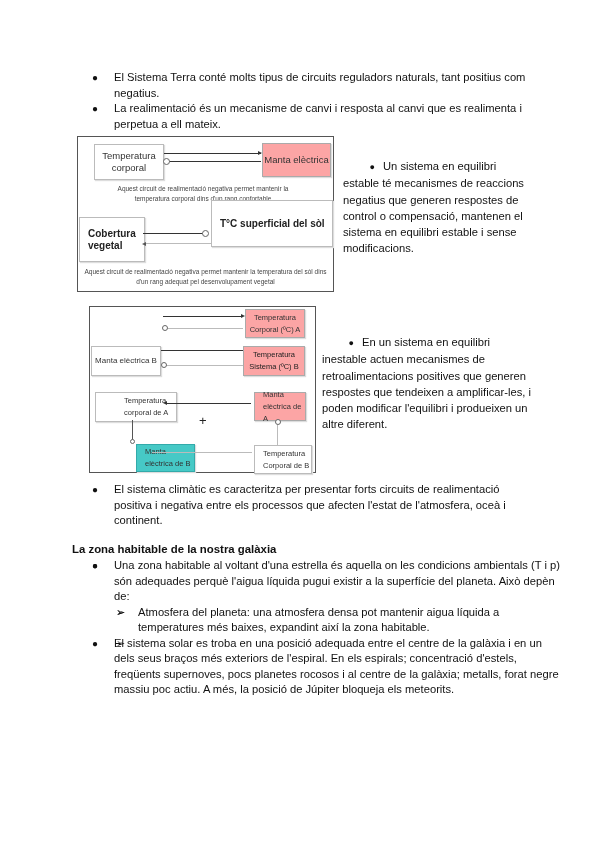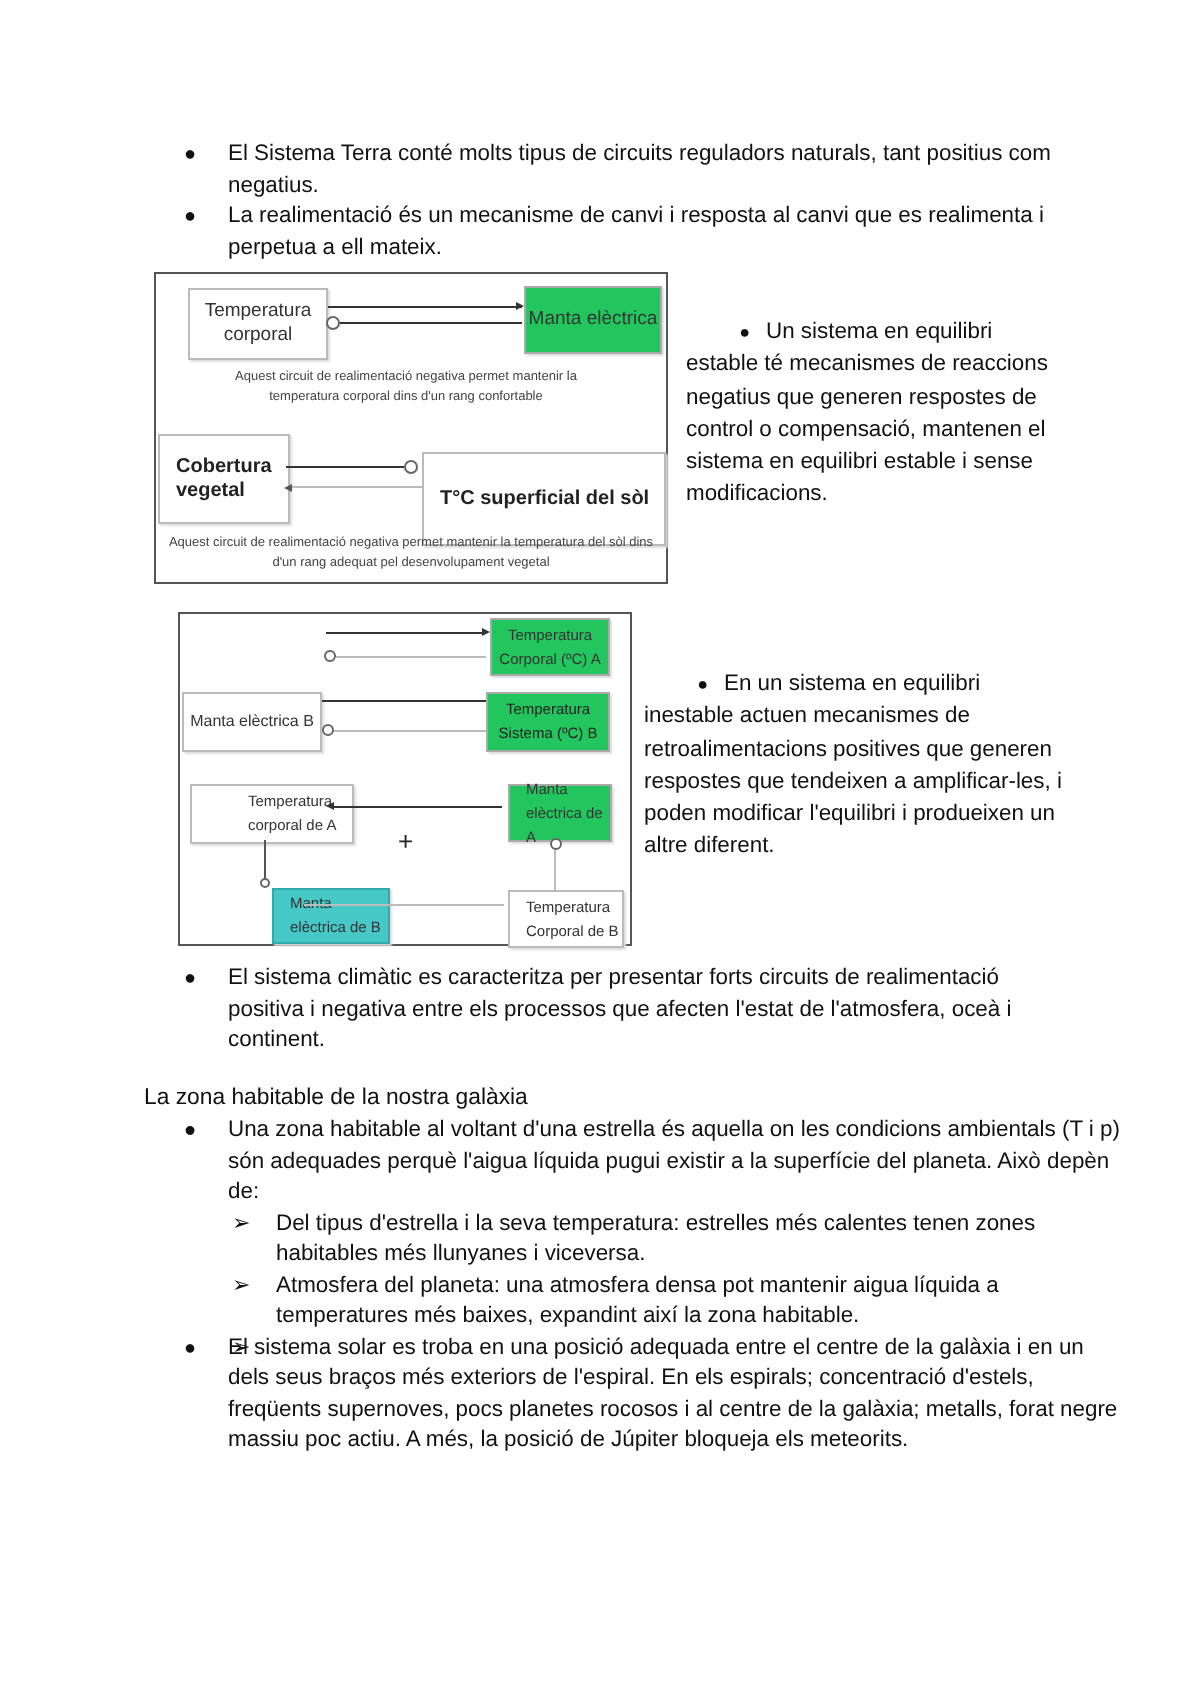--- a/index.html
+++ b/index.html
@@ -4,28 +4,28 @@
 <style>
   html, body { margin: 0; padding: 0; background: #ffffff; }
   body { width: 600px; height: 848px; position: relative; overflow: hidden;
          font-family: "Liberation Sans", sans-serif; color: #111; font-size: 11.2px; }
   .abs { position: absolute; }
   ul.blist { list-style: none; margin: 0; padding: 0; }
   .bitem { position: relative; padding-left: 28px; line-height: 15.5px; }
   .bitem .bullet { position: absolute; left: 6px; top: 0; font-size: 10px; }
   .sub { position: relative; padding-left: 22px; line-height: 15.5px; }
   .sub .arrow { position: absolute; left: 0; top: 0; font-size: 11px; }
-  .heading { font-weight: normal; font-size: 11.4px; }
+  .heading { font-weight: bold; font-size: 11.4px; }
 
   
   .diag { position: absolute; border: 1.5px solid #555; background: #fff; }
   .box { position: absolute; border: 1px solid #bbb; background: #fff; font-size: 9.5px;
          display: flex; align-items: center; justify-content: center; text-align: center;
          line-height: 12px; color: #333; box-shadow: 1px 1px 1px #ddd; }
-  .box.grey { background: #22c55e; border-color: #aaa; }
+  .box.grey { background: #fca5a5; border-color: #aaa; }
   .box.teal { background: #46c9c6; border-color: #3aa; justify-content: flex-start; text-align: left; padding-left: 8px; }
   .box.left { justify-content: flex-start; text-align: left; padding-left: 8px; }
   .box.bold { font-weight: bold; font-size: 10px; color: #222; }
   .caption { position: absolute; font-size: 6.5px; color: #444; text-align: center; line-height: 10px; }
   .line { position: absolute; background: #333; }
   .line.light { background: #bbb; }
   .circ { position: absolute; width: 5px; height: 5px; border: 1px solid #666; border-radius: 50%; background: #fff; }
   .arrowhead { position: absolute; width: 0; height: 0; }
   .side-text { position: absolute; font-size: 11.2px; line-height: 16.3px; color: #111; }
 </style>
@@ -50,21 +50,21 @@
   <div class="line" style="left:91px; top:24px; width:92px; height:1px;"></div>
   <div class="circ" style="left:85px; top:21px;"></div>
   <div class="box grey" style="left:184px; top:6px; width:67px; height:32px;">Manta elèctrica</div>
   <div class="caption" style="left:30px; top:47px; width:190px;">Aquest circuit de realimentació negativa permet mantenir la temperatura corporal dins d'un rang confortable</div>
 
   <div class="box left bold" style="left:1px; top:80px; width:56px; height:43px;">Cobertura vegetal</div>
   <div class="line" style="left:65px; top:96px; width:60px; height:1px;"></div>
   <div class="circ" style="left:124px; top:93px;"></div>
   <div class="line light" style="left:66px; top:106px; width:70px; height:1px;"></div>
   <div class="arrowhead" style="left:64px; top:104.5px; border-right:4px solid #555; border-top:2px solid transparent; border-bottom:2px solid transparent;"></div>
-  <div class="box left bold" style="left:133px; top:89px; width:112px; height:45px;text-align:center;">T°C superficial del sòl</div>
+  <div class="box left bold" style="left:133px; top:63px; width:112px; height:45px;text-align:center;">T°C superficial del sòl</div>
   <div class="caption" style="left:6px; top:130px; width:243px;">Aquest circuit de realimentació negativa permet mantenir la temperatura del sòl dins d'un rang adequat pel desenvolupament vegetal</div>
 </div>
 
 <div class="side-text" style="left:343px; top:158px; width:190px;">
   <span style="display:inline-block; width:32px; text-align:right; padding-right:8px; font-size:9px;">●</span><span>Un sistema en equilibri</span>
   <span>estable té mecanismes de reaccions negatius que generen respostes de control o compensació, mantenen el sistema en equilibri estable i sense modificacions.</span>
 </div>
 
 <div class="diag" style="left:89px; top:306px; width:225px; height:165px;">
   <div class="line" style="left:73px; top:9px; width:80px; height:1px;"></div>
@@ -111,21 +111,20 @@
 <ul class="blist abs" style="left:86px; top:558px; width:474px;">
   <li class="bitem">
     <span class="bullet">●</span>
   </li>
   <li class="bitem">
     <span class="bullet">●</span>
     <span>Una zona habitable al voltant d'una estrella és aquella on les condicions ambientals (T i p) són adequades perquè l'aigua líquida pugui existir a la superfície del planeta. Això depèn de:</span>
     <ul class="blist" style="margin-left:2px; width:420px;">
       <li class="sub">
         <span class="arrow">➢</span>
-        <span>Del tipus d'estrella i la seva temperatura: estrelles més calentes tenen zones habitables més llunyanes i viceversa.</span>
       </li>
       <li class="sub">
         <span class="arrow">➢</span>
         <span>Atmosfera del planeta: una atmosfera densa pot mantenir aigua líquida a temperatures més baixes, expandint així la zona habitable.</span>
       </li>
       <li class="sub">
         <span class="arrow">➢</span>
       </li>
     </ul>
   </li>

